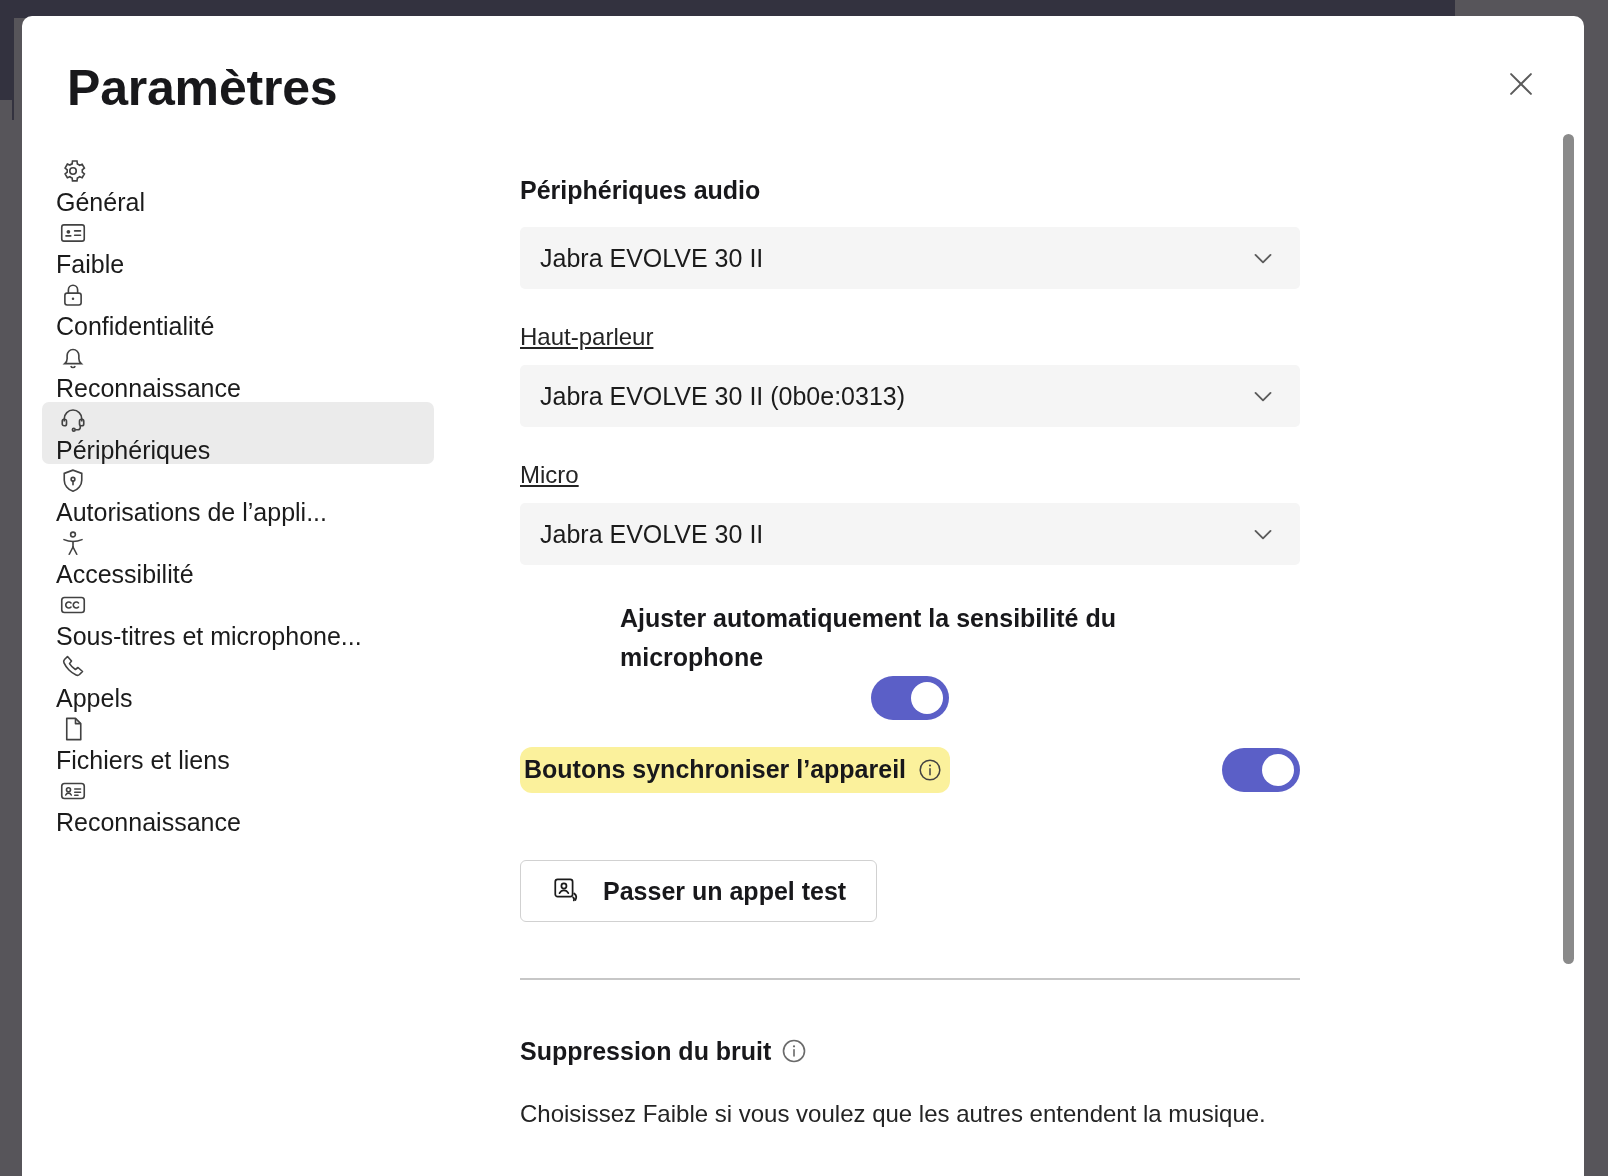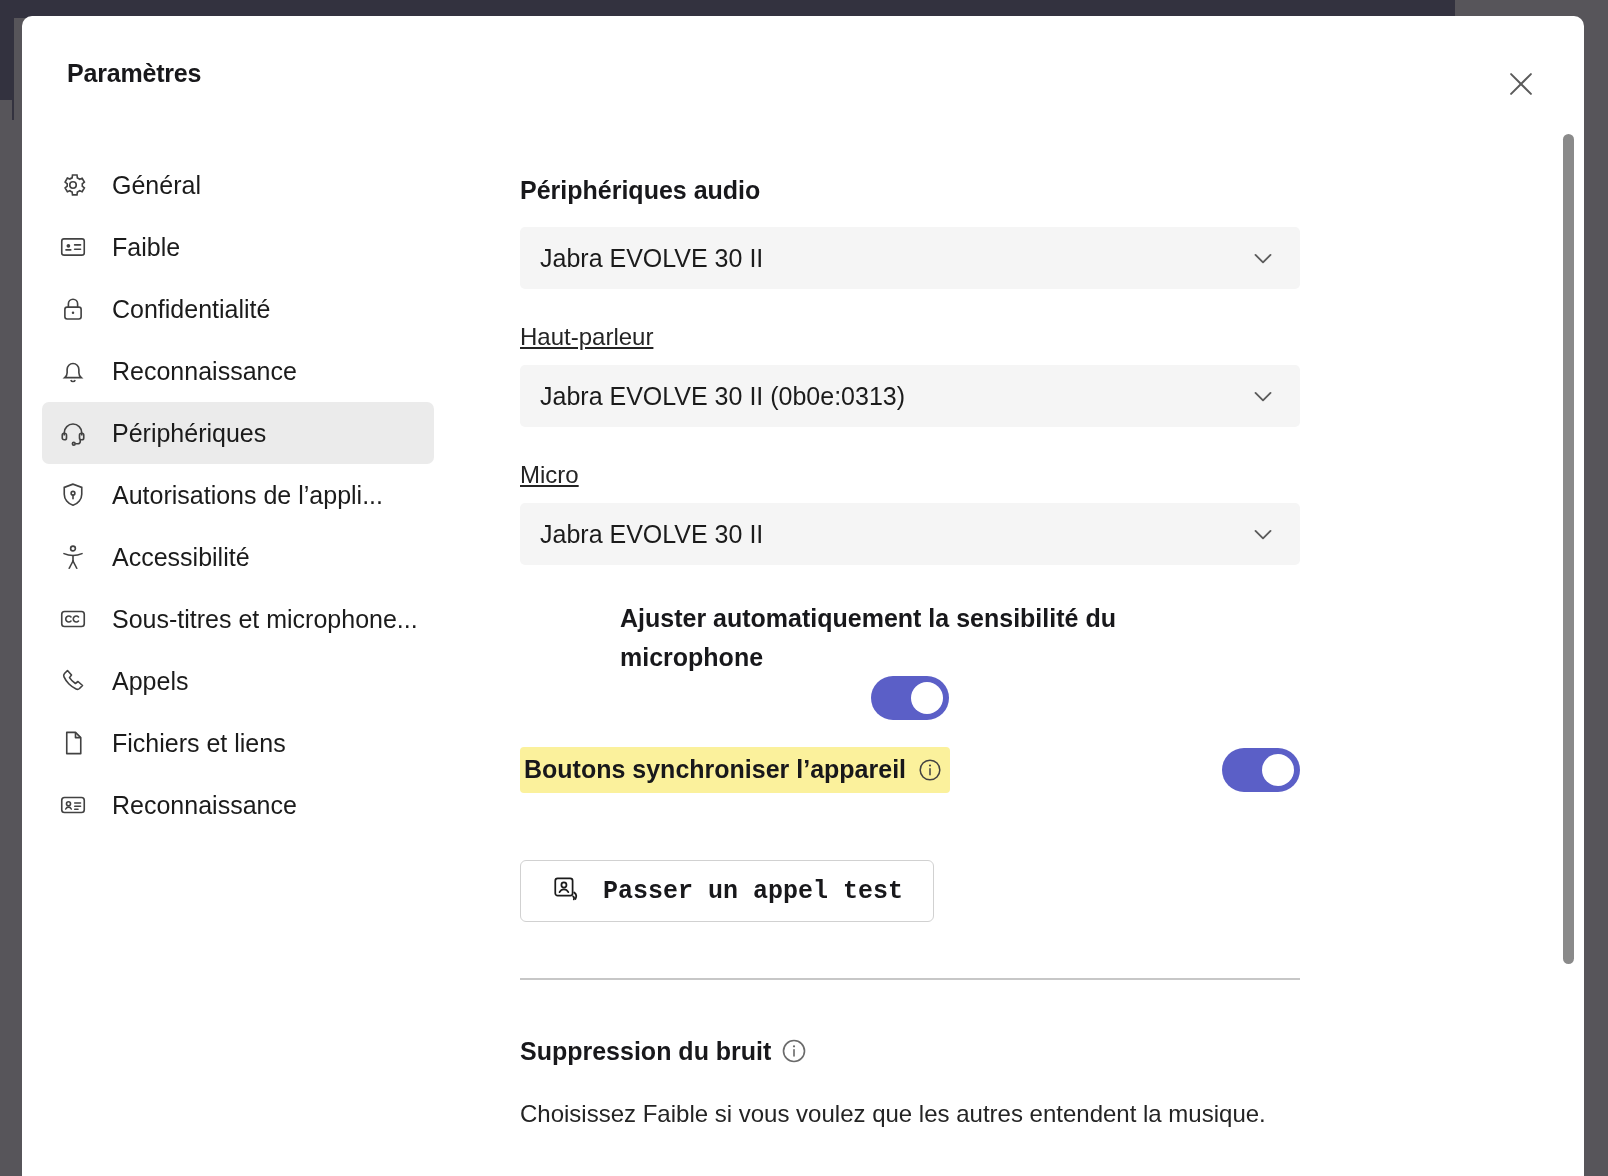--- a/index.html
+++ b/index.html
@@ -62,21 +62,21 @@
 
   .dialog-header {
     position: relative;
     height: 138px;
   }
 
   .dialog-title {
     position: absolute;
     left: 45px;
     top: 43px;
-    font-size: 25px;
+    font-size: 50px;
     font-weight: bold;
     color: #18181b;
     letter-spacing: -0.2px;
   }
 
   .close-btn {
     position: absolute;
     right: 40px;
     top: 46px;
     width: 46px;
@@ -99,26 +99,26 @@
 
   
   .sidebar {
     width: 430px;
     padding: 0 18px 0 20px;
     flex: none;
   }
 
   .nav-item {
     display: flex;
-    align-items: center;
     height: 62px;
     padding: 0 14px;
     border-radius: 7px;
     cursor: pointer;
     margin-bottom: 0px;
+    flex-direction: column;
   }
   .nav-item.selected { background: #ebebeb; }
 
   .nav-icon {
     width: 34px;
     height: 34px;
     flex: none;
     display: flex;
     align-items: center;
     justify-content: center;
@@ -199,21 +199,21 @@
   .toggle-label {
     font-size: 25px;
     font-weight: bold;
     color: #18181b;
     line-height: 1.54;
     max-width: 580px;
   }
 
   .toggle-label-hl {
     background: #fbf19c;
-    border-radius: 4px;
+    border-radius: 12px;
     padding: 3px 6px 4px 4px;
     display: inline-flex;
     align-items: center;
     gap: 10px;
   }
 
   .info-icon {
     display: inline-flex;
     align-items: center;
     justify-content: center;
@@ -246,21 +246,21 @@
     margin-top: 62px;
     display: inline-flex;
     align-items: center;
     gap: 20px;
     height: 62px;
     padding: 0 30px;
     background: #ffffff;
     border: 1px solid #d1d1d1;
     border-radius: 6px;
     cursor: pointer;
-    font-family: Liberation Mono, monospace;
+    font-family: Liberation Sans, sans-serif;
   }
 
   .test-call-label {
     font-size: 25px;
     font-weight: bold;
     color: #18181b;
   }
 
   .divider {
     width: 780px;

